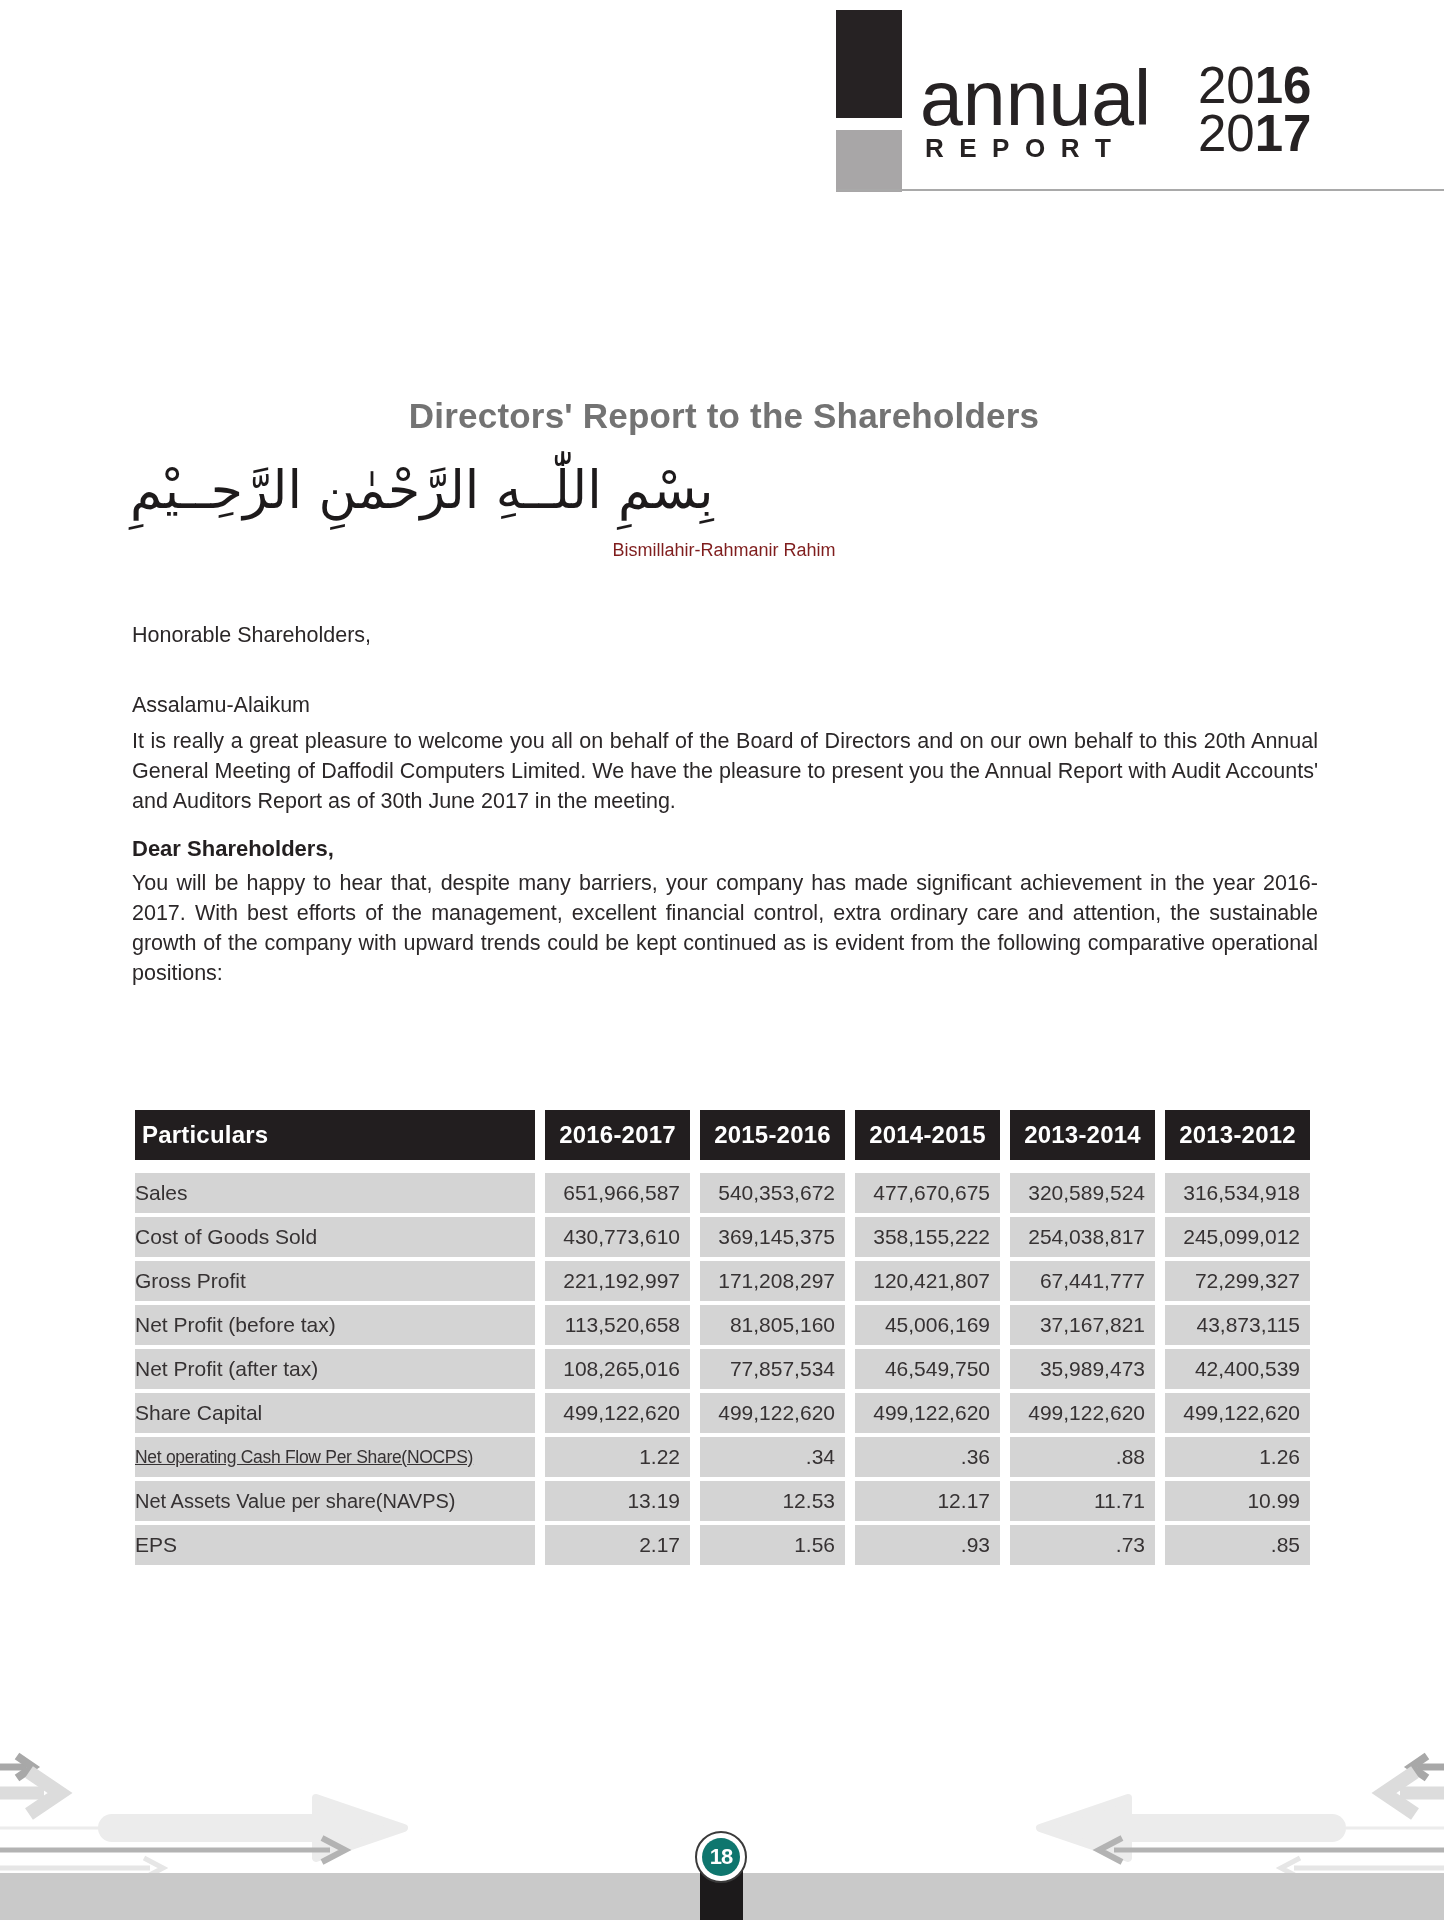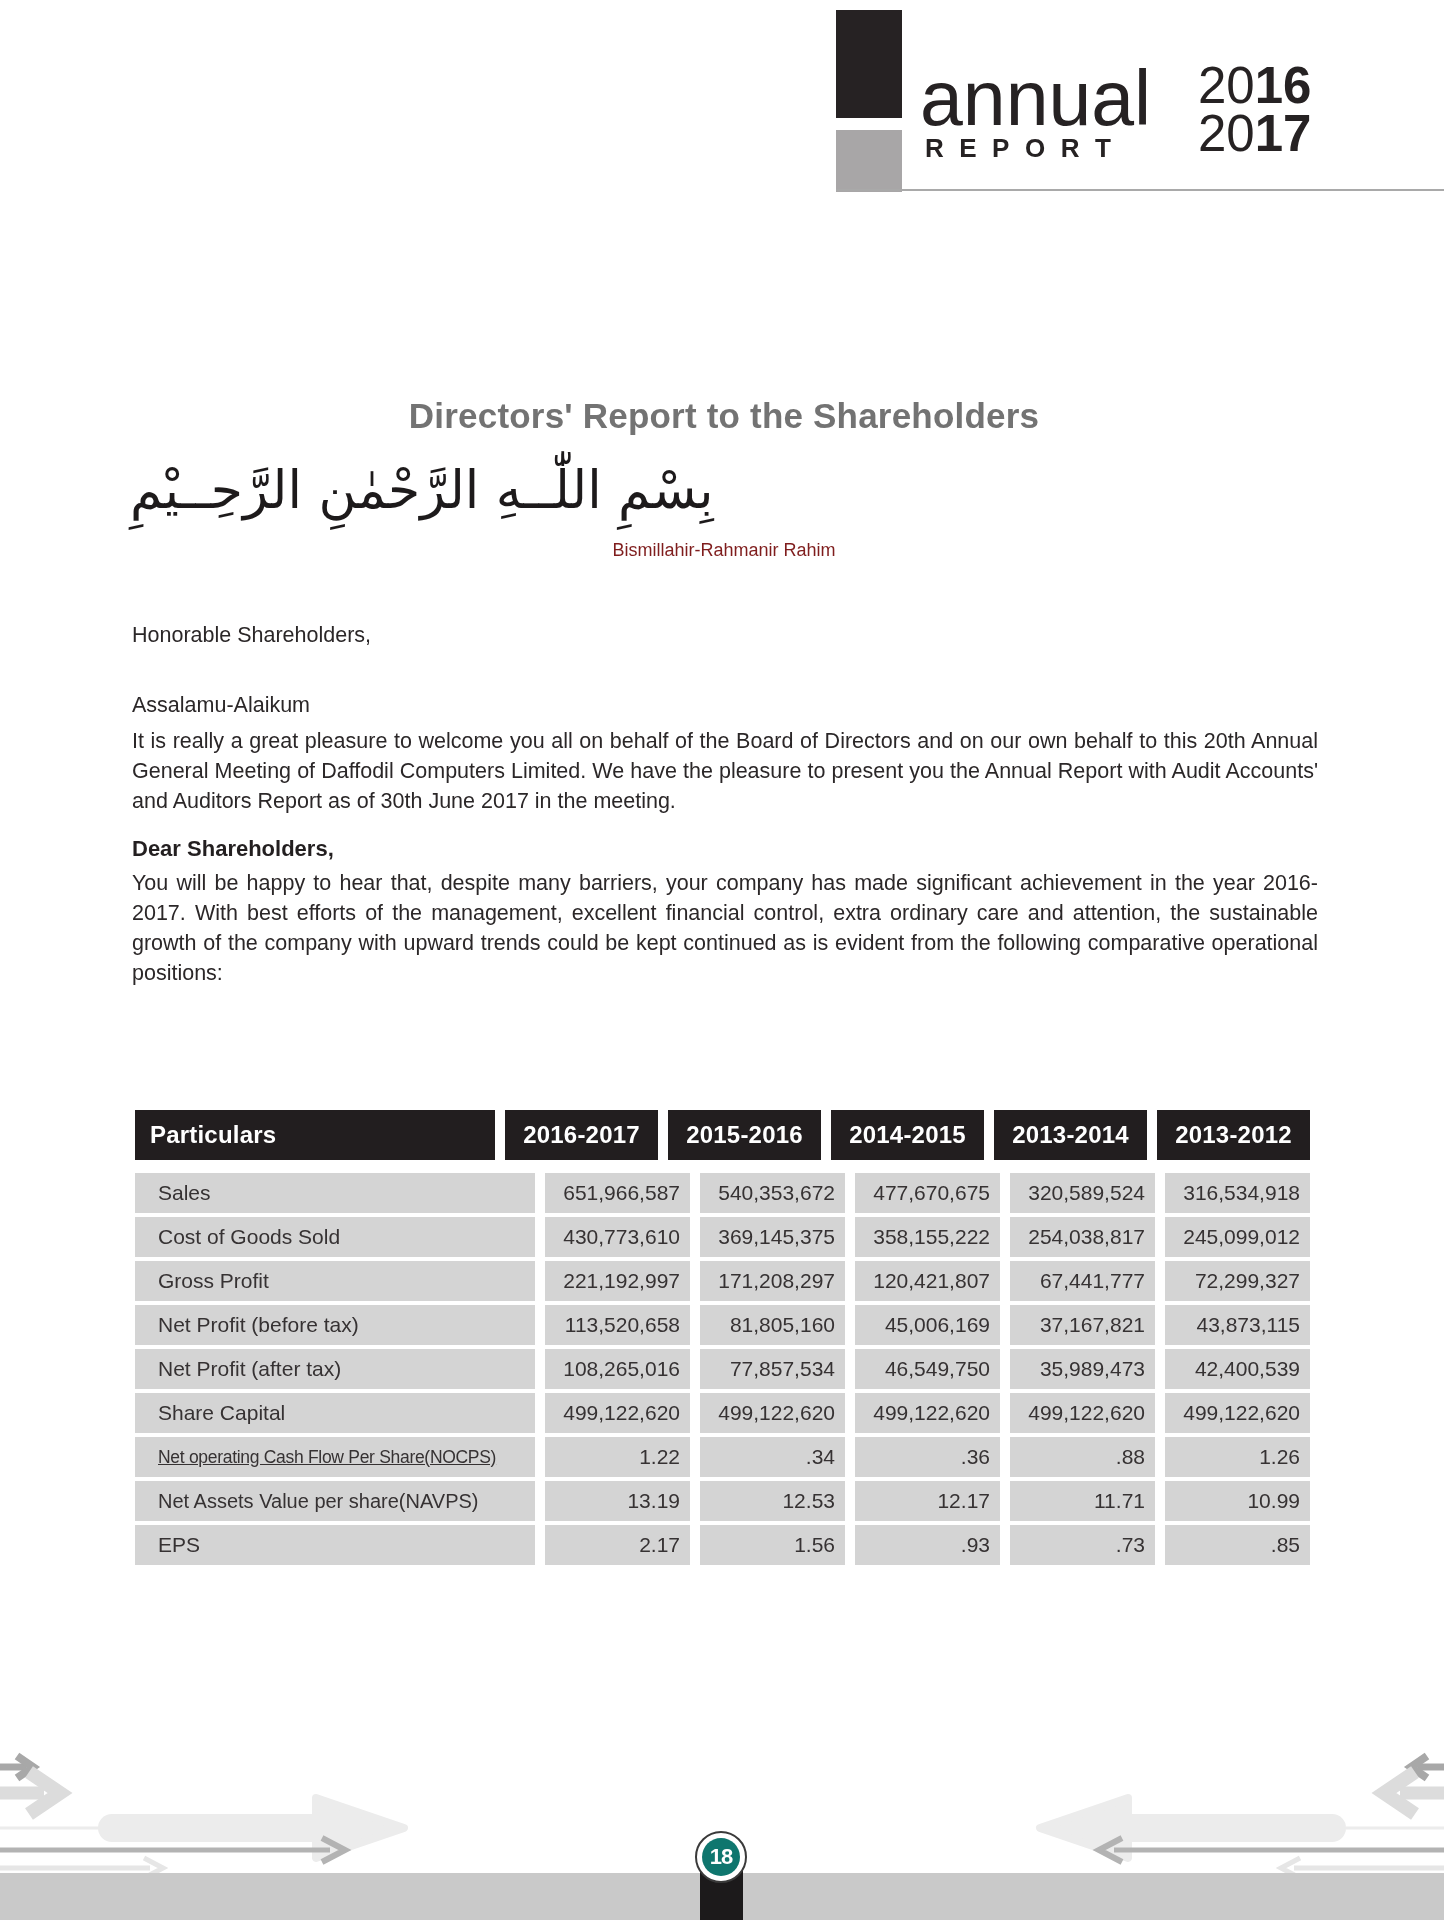--- a/index.html
+++ b/index.html
@@ -34,26 +34,26 @@
   .salutation1{top:620px;}
   .salutation2{top:690px;}
   .para1{top:726px;text-align:justify;}
   .heading-bold{top:834px;font-weight:700;font-size:22px;color:#231f20;}
   .para2{top:868px;text-align:justify;}
 
   
   .table{left:135px;top:1110px;width:1175px;}
   .t-head{display:flex;gap:10px;height:50px;}
   .th{background:#221e1f;color:#ffffff;font-weight:700;font-size:24px;display:flex;align-items:center;justify-content:center;letter-spacing:0.2px;}
-  .th.label-col{width:360px;justify-content:flex-start;padding-left:15px;box-sizing:border-box;}
+  .th.label-col{width:400px;justify-content:flex-start;padding-left:7px;box-sizing:border-box;}
   .th.year-col{flex:1;}
   .t-body{margin-top:13px;display:flex;flex-direction:column;gap:4px;}
   .t-row{display:flex;gap:10px;height:40px;}
   .cell{background:#d4d4d4;display:flex;align-items:center;font-size:21px;color:#363233;}
-  .cell.label{width:400px;padding-left:23px;box-sizing:border-box;}
+  .cell.label{width:400px;box-sizing:border-box;}
   .cell.value{flex:1;justify-content:flex-end;padding-right:10px;box-sizing:border-box;}
   .t-row:nth-child(7) .cell.label{font-size:17.5px;letter-spacing:-0.3px;text-decoration:underline;}
   .t-row:nth-child(8) .cell.label{font-size:20px;}
 
   
   .footer-band{left:0;top:1873px;width:1444px;height:47px;background:#c9c9c9;}
   .footer-bar{left:700px;top:1852px;width:43px;height:68px;background:#1c1a1b;}
   .page-badge{left:695px;top:1831px;width:52px;height:52px;border-radius:50%;
     background:#ffffff;border:2px solid #3a3a3a;box-sizing:border-box;
     display:flex;align-items:center;justify-content:center;}

